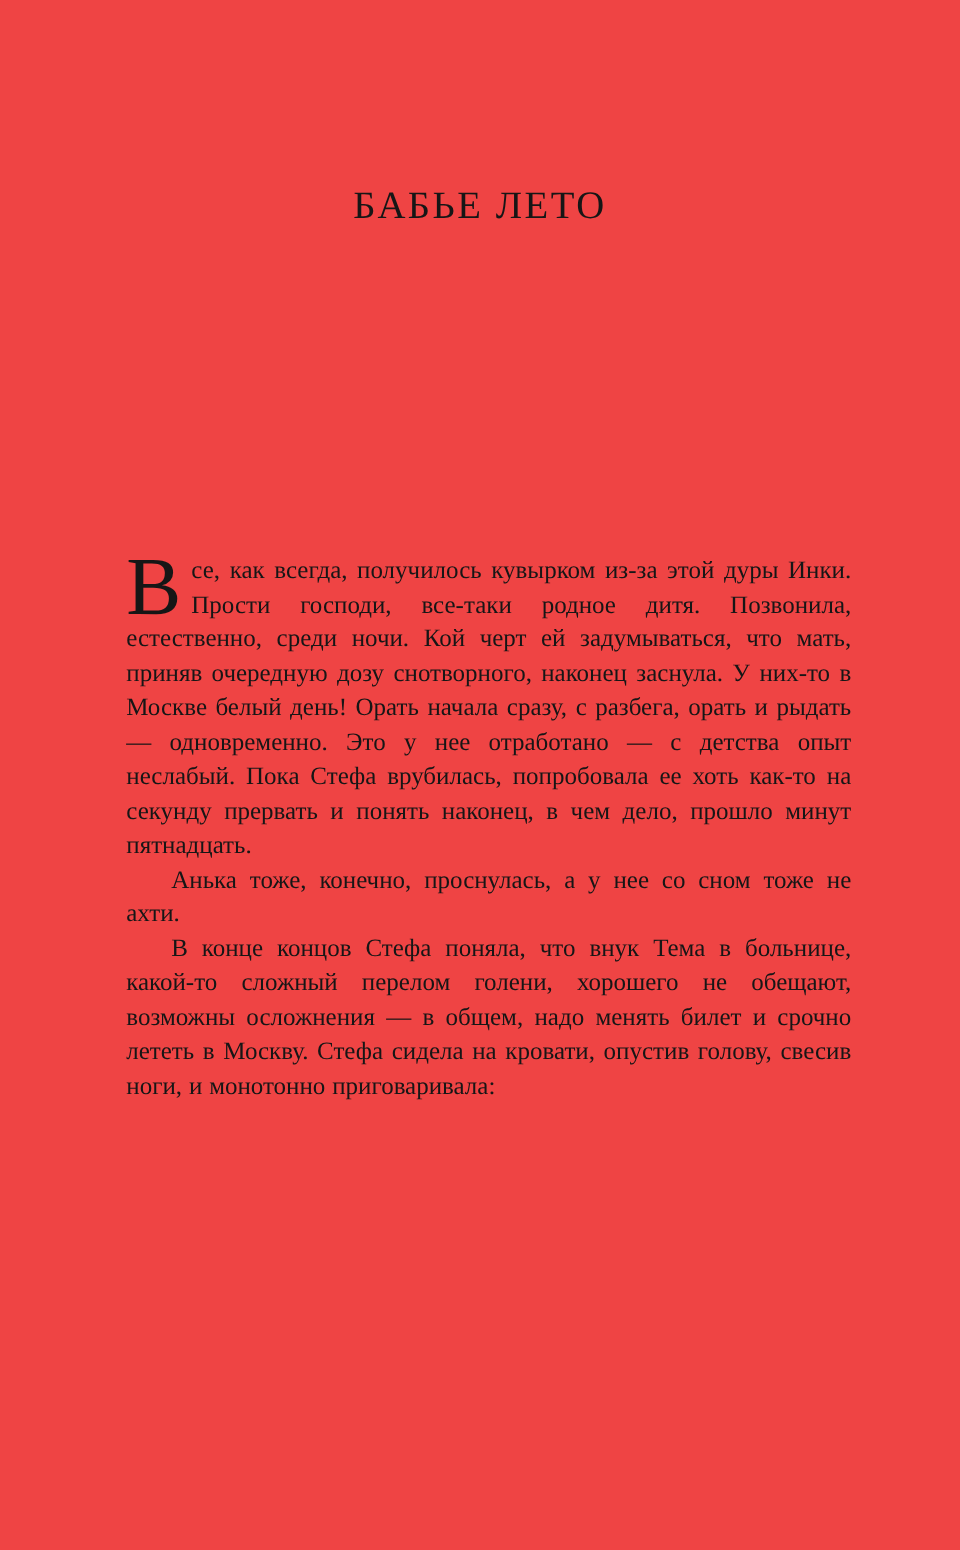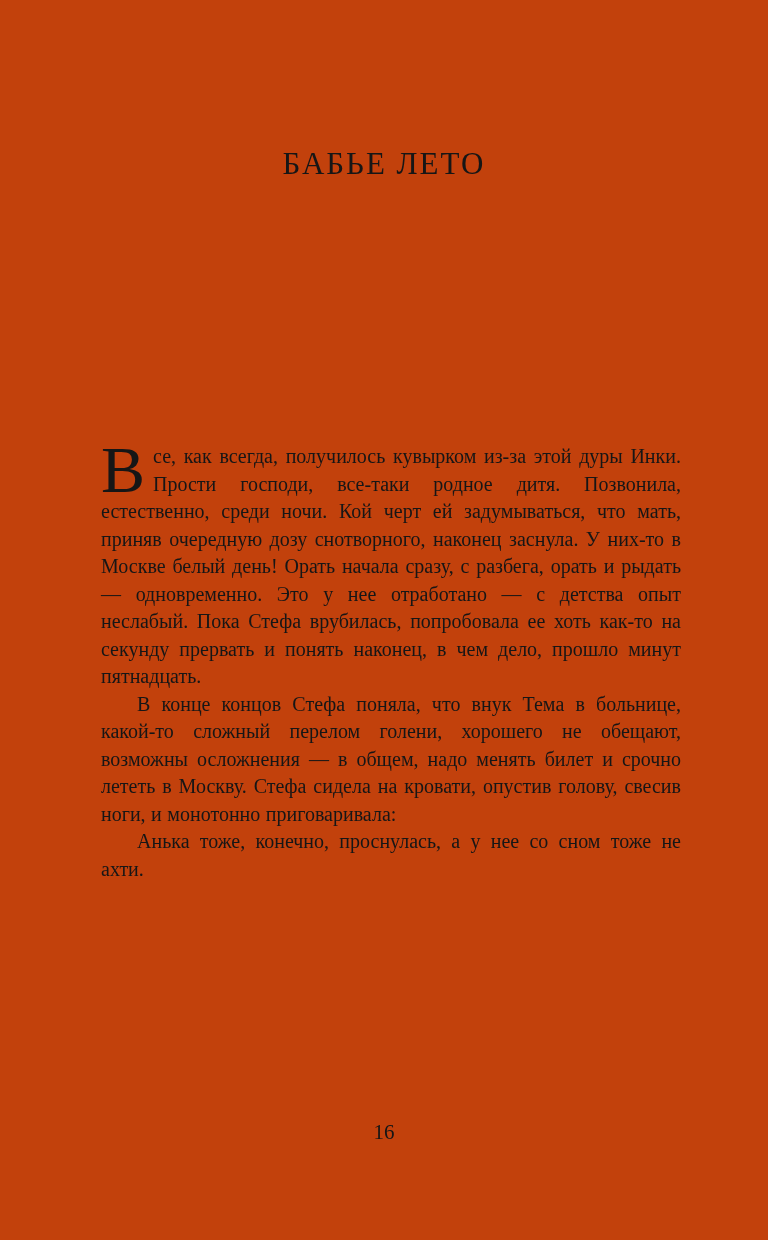--- a/index.html
+++ b/index.html
@@ -5,21 +5,21 @@
     * { margin: 0; padding: 0; box-sizing: border-box; }
 
     html, body {
       background: #ffffff;
     }
 
     .book-page {
       position: relative;
       width: 768px;
       height: 1240px;
-      background: #c2410c;
+      background: #ef4444;
       color: #141414;
       font-family: "Liberation Serif", "DejaVu Serif", serif;
       overflow: hidden;
       padding-left: 30px;
     }
 
     .chapter-title {
       position: absolute;
       top: 146px;
       left: 101px;
@@ -75,23 +75,22 @@
 <body>
 
 <div class="book-page">
 
   <h1 class="chapter-title">БАБЬЕ ЛЕТО</h1>
 
   <div class="text-block">
 
     <p class="first-para"><span class="dropcap">В</span><span>се, как всегда, получилось кувырком из-за этой дуры Инки. Прости господи, все-таки родное дитя. Позвонила, естественно, среди ночи. Кой черт ей задумываться, что мать, приняв очередную дозу снотворного, наконец заснула. У них-то в Москве белый день! Орать начала сразу, с разбега, орать и рыдать — одновременно. Это у нее отработано — с детства опыт неслабый. Пока Стефа врубилась, попробовала ее хоть как-то на секунду прервать и понять наконец, в чем дело, прошло минут пятнадцать.</span></p>
 
+    <p>Анька тоже, конечно, проснулась, а у нее со сном тоже не ахти.</p>
+
     <p>В конце концов Стефа поняла, что внук Тема в больнице, какой-то сложный перелом голени, хорошего не обещают, возможны осложнения — в общем, надо менять билет и срочно лететь в Москву. Стефа сидела на кровати, опустив голову, свесив ноги, и монотонно приговаривала:</p>
-
-    <p>Анька тоже, конечно, проснулась, а у нее со сном тоже не ахти.</p>
 
 
 
   </div>
 
-  <div class="page-number">16</div>
 
 </div>
 
 </body></html>

